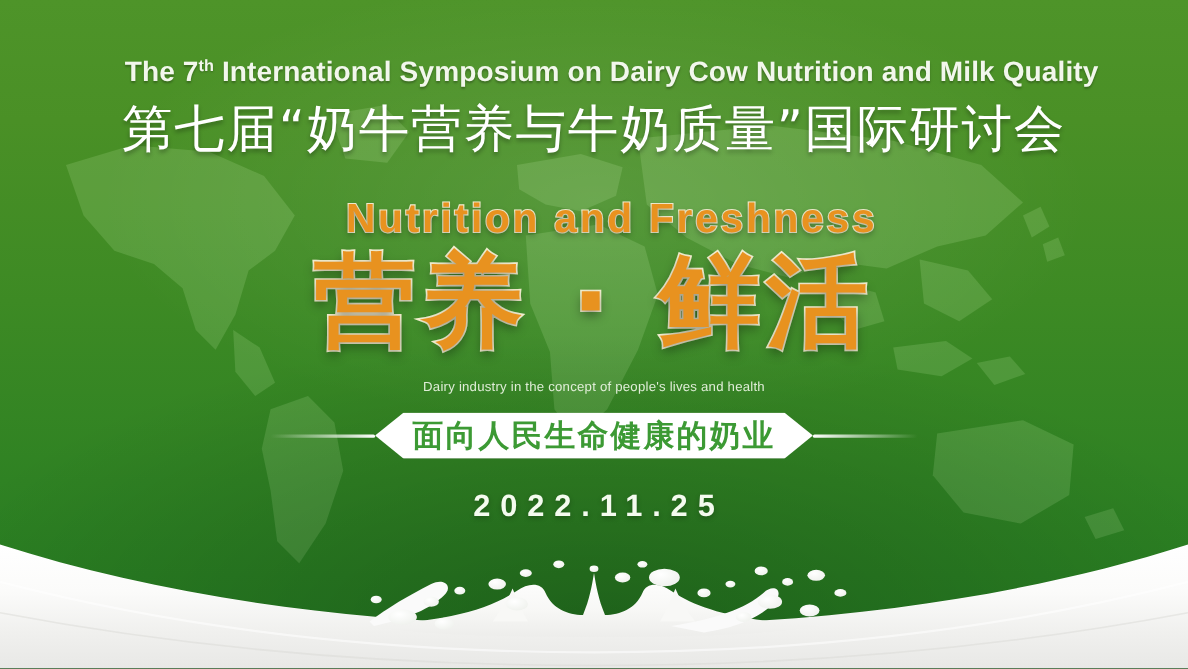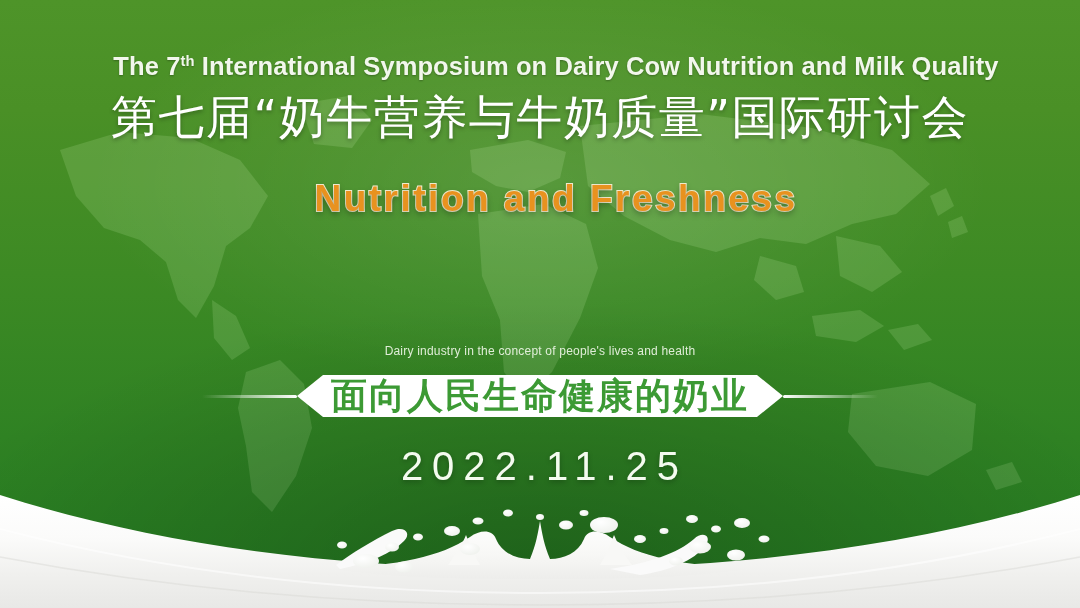--- a/index.html
+++ b/index.html
@@ -143,36 +143,36 @@
     align-items: center;
     justify-content: center;
     padding: 0 34px;
     background: #ffffff;
     clip-path: polygon(0% 50%, 26px 0%, calc(100% - 26px) 0%, 100% 50%, calc(100% - 26px) 100%, 26px 100%);
     box-shadow: 0 2px 6px rgba(0,0,0,.22);
   }
   .ribbon-text {
     font-family: "DejaVu Sans", "Liberation Sans", sans-serif;
     color: #3c9a34;
-    font-size: 36px;
+    font-size: 28px;
     font-weight: bold;
     letter-spacing: 2px;
     white-space: nowrap;
   }
 
   
   .date {
     position: absolute;
     top: 444px;
     left: 0;
     width: 100%;
     text-align: center;
     color: #f4fbef;
-    font-size: 40px;
-    font-weight: 400;
+    font-size: 28px;
+    font-weight: 700;
     letter-spacing: 9px;
     text-indent: 9px;
     white-space: nowrap;
     text-shadow: 0 2px 5px rgba(0,0,0,.25);
   }
 
   
   .splash {
     position: absolute;
     left: 0;
@@ -221,20 +221,21 @@
   <div class="sheen"></div>
 
   <div class="header">
     <div class="en-title">
       <span>The 7</span><sup>th</sup><span> International Symposium on Dairy Cow Nutrition and Milk Quality</span>
     </div>
     <div class="cn-title">第七届“奶牛营养与牛奶质量”国际研讨会</div>
   </div>
 
   <div class="slogan-en">Nutrition and Freshness</div>
+  <div class="slogan-cn">营养 · 鲜活</div>
 
   <div class="sub-en">Dairy industry in the concept of people's lives and health</div>
 
   <div class="ribbon-wrap">
     <div class="rib-line"></div>
     <div class="ribbon">
       <span class="ribbon-text">面向人民生命健康的奶业</span>
     </div>
     <div class="rib-line right"></div>
   </div>

